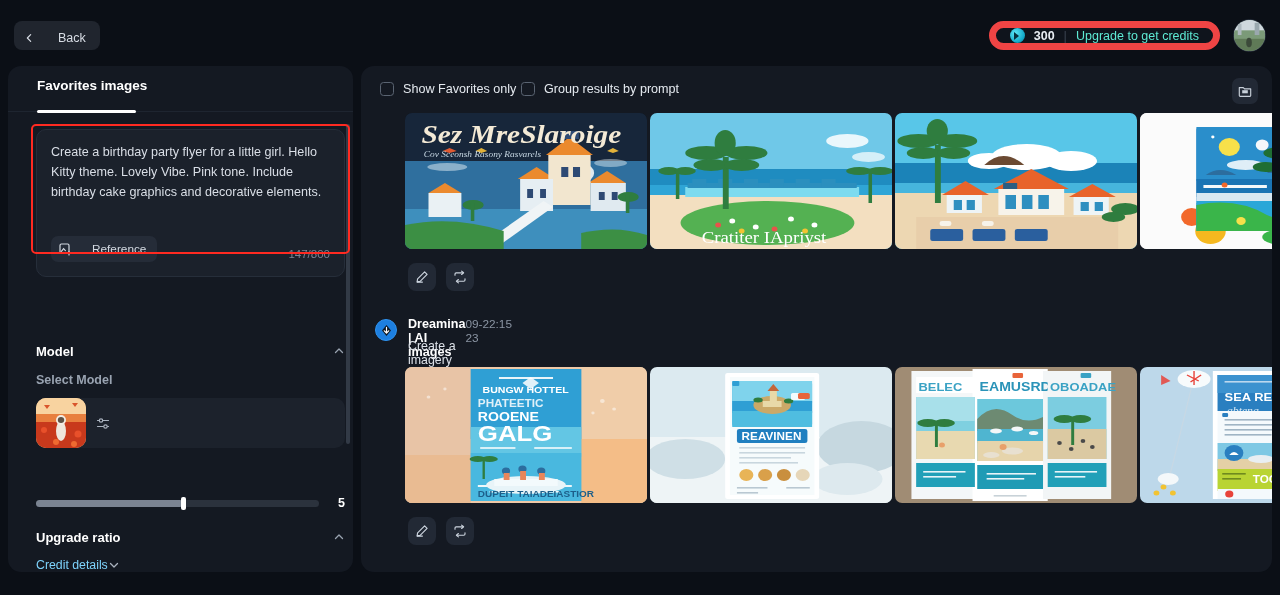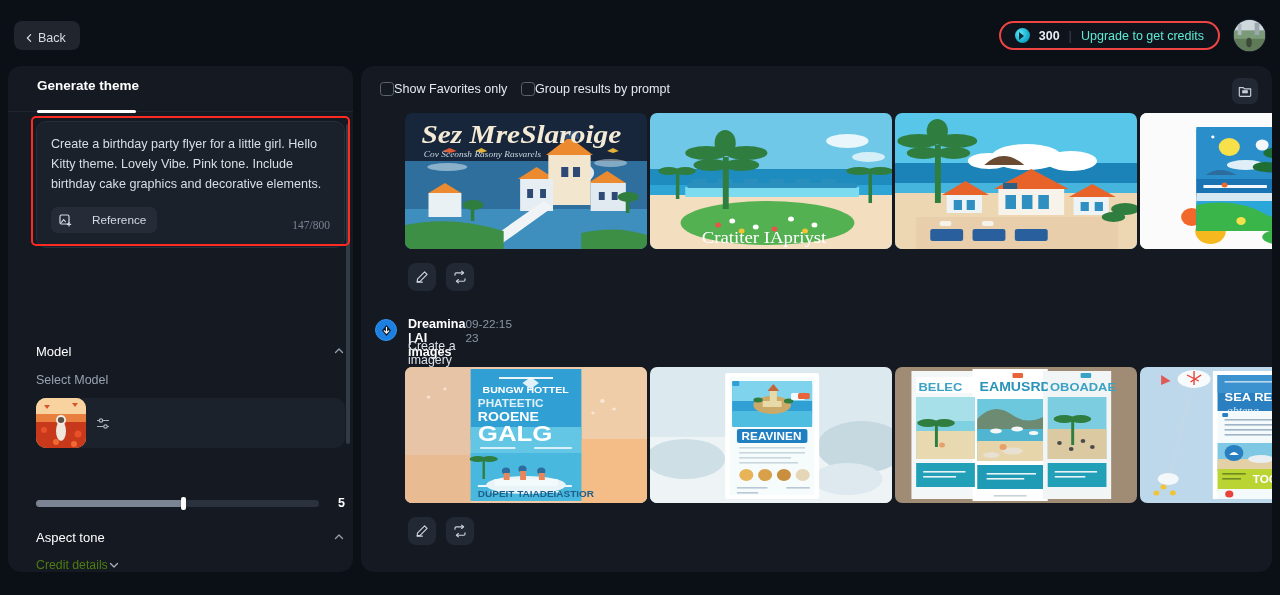--- a/index.html
+++ b/index.html
@@ -18,29 +18,29 @@
   
   .topbar {
     position: absolute; left: 0; top: 0;
     width: 1280px; height: 70px;
     background: #0b0f16;
   }
   .back-btn {
     position: absolute; left: 14px; top: 21px;
     height: 29px; padding: 4px 14px 0 10px;
     background: #20252e; border-radius: 8px;
-    display: flex; align-items: center; gap: 4px;
+    display: flex; align-items: center; gap: 24px;
     color: #d8dde5; font-size: 12.5px;
     cursor: pointer;
   }
   .back-chev { display: block; width: 10px; height: 10px; }
   .credits-pill {
     position: absolute; right: 60px; top: 21px;
     height: 29px; padding: 0 14px;
-    border: 2px solid #ef4444; border-radius: 15px;
+    border: 7px solid #ef4444; border-radius: 15px;
     display: flex; align-items: center; gap: 9px;
     background: #0f141c;
     cursor: pointer;
   }
   .credit-coin {
     width: 15px; height: 15px; border-radius: 50%;
     background: radial-gradient(circle at 35% 35%, #5ce6f5, #13a9c9 65%, #0b6f88);
     position: relative; flex: none;
   }
   .credit-coin::after {
@@ -86,22 +86,22 @@
     width: 345px; height: 460px;
   }
   .sb-track {
     position: absolute; right: 3px; top: 12px;
     width: 4px; height: 320px; background: #323a46; border-radius: 2px;
     cursor: pointer;
   }
 
   
   .prompt-wrap {
-    position: absolute; left: 28px; top: 55px;
-    width: 309px; height: 127px;
+    position: absolute; left: 28px; top: 63px;
+    width: 309px; height: 148px;
   }
   .prompt-box {
     position: absolute; inset: 0;
     background: #1b212b; border-radius: 10px;
     border: 1px solid #262e3a;
   }
   .prompt-hl {
     position: absolute; left: -5px; top: -5px;
     width: 319px; height: 130px;
     border: 2.5px solid #ff2a21; border-radius: 5px;
@@ -113,33 +113,33 @@
   }
   .ref-btn {
     position: absolute; left: 14px; bottom: 14px;
     height: 26px; padding: 0 11px 0 8px;
     background: #252c38; border-radius: 7px;
     display: flex; align-items: center; gap: 20px;
     color: #d4dae2; font-size: 11.8px; cursor: pointer;
   }
   .char-count {
     position: absolute; right: 14px; bottom: 16px;
-    color: #7a8493; font-size: 11.5px; font-family: Liberation Serif, serif;
+    color: #7a8493; font-size: 11.5px;
   }
 
   
   .sec-head {
     position: absolute; left: 28px; width: 309px; height: 20px;
     display: flex; align-items: center; justify-content: space-between;
     cursor: pointer;
   }
-  .sec-title { color: #ffffff; font-size: 13px; font-weight: 400; }
+  .sec-title { color: #ffffff; font-size: 13px; font-weight: 700; }
   .sec-label {
     position: absolute; left: 28px;
-    color: #99a3b1; font-size: 12.5px;
+    color: #99a3b1; font-size: 12.5px; font-weight: bold;
   }
   .chev { width: 12px; height: 12px; display: block; }
 
   .model-card {
     position: absolute; left: 28px; top: 332px;
     width: 309px; height: 50px;
     background: #1c222c; border-radius: 10px;
     display: flex; align-items: center; cursor: pointer;
   }
   .model-thumb {
@@ -170,35 +170,35 @@
   }
   .slider-knob {
     position: absolute; left: 52%; top: -3px; margin-left: -2.5px;
     width: 5px; height: 13px; background: #ffffff; border-radius: 2px;
   }
   .slider-val { color: #ffffff; font-size: 12.5px; font-weight: 700; width: 12px; text-align: right; }
 
   .credit-details {
     position: absolute; left: 28px; top: 492px;
     display: flex; align-items: center; 
-    color: #4d7c0f; font-size: 12.3px; cursor: pointer;
+    color: #7dd3fc; font-size: 12.3px; cursor: pointer;
   }
 
   
   .main {
     position: absolute; left: 361px; top: 66px;
     width: 911px; height: 506px;
     background: #141922; border-radius: 13px;
     overflow: hidden;
   }
   .main-toolbar {
     position: absolute; left: 0; top: 0; width: 911px; height: 46px;
   }
   .cb-item {
-    position: absolute; display: flex; align-items: center; 
+    position: absolute; display: flex; align-items: center; gap: 9px;
     color: #e4e9ef; font-size: 12.6px; cursor: pointer;
   }
   .cb {
     width: 14px; height: 14px; border: 1.4px solid #5a6472;
     border-radius: 3.5px; flex: none;
   }
   .archive-btn {
     position: absolute; right: 14px; top: 12px;
     width: 26px; height: 26px; border-radius: 7px;
     background: #222935;
@@ -274,21 +274,21 @@
         <rect x="4" y="4" width="4" height="12" fill="#aeb9bf"></rect>
         <rect x="22" y="3" width="5" height="13" fill="#9aa8ae"></rect>
         <ellipse cx="16" cy="24" rx="3" ry="5" fill="#3c4a3a"></ellipse>
       </svg>
     </div>
   </div>
 
   <div class="sidebar">
 
     <div class="tabs">
-      <div class="tab">Generate theme</div>
+      <div class="tab">Favorites images</div>
       <div class="tab-underline"></div>
     </div>
 
     <div class="sb-scroll">
       <div class="sb-track"></div>
     </div>
 
     <div class="prompt-wrap">
       <div class="prompt-box">
         <div class="prompt-text">Create a birthday party flyer for a little girl. Hello Kitty theme. Lovely Vibe. Pink tone. Include birthday cake graphics and decorative elements.</div>
@@ -343,21 +343,21 @@
 
     <div class="slider-row">
       <div class="slider">
         <div class="slider-fill"></div>
         <div class="slider-knob"></div>
       </div>
       <span class="slider-val">5</span>
     </div>
 
     <div class="sec-head" style="top:461px;">
-      <span class="sec-title">Aspect tone</span>
+      <span class="sec-title">Upgrade ratio</span>
       <svg class="chev" viewBox="0 0 12 12">
         <path d="M2.5 7.5 L6 4 L9.5 7.5" fill="none" stroke="#9aa4b1" stroke-width="1.3" stroke-linecap="round" stroke-linejoin="round"></path>
       </svg>
     </div>
 
     <div class="credit-details">
       <span>Credit details</span>
       <svg class="chev" viewBox="0 0 12 12">
         <path d="M2.5 4.5 L6 8 L9.5 4.5" fill="none" stroke="#aab3bf" stroke-width="1.3" stroke-linecap="round" stroke-linejoin="round"></path>
       </svg>

